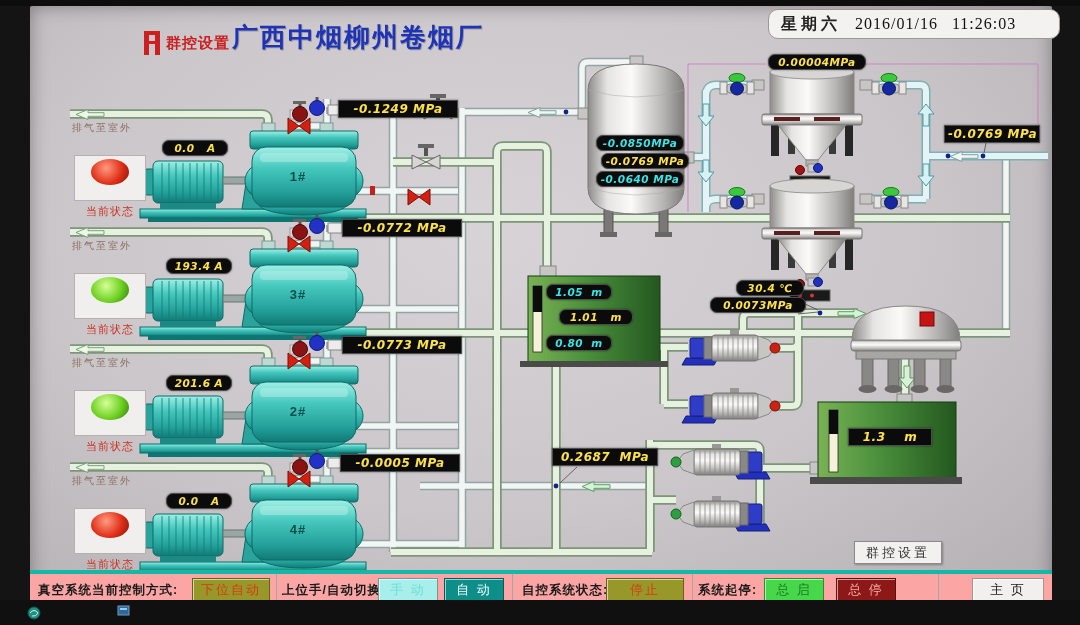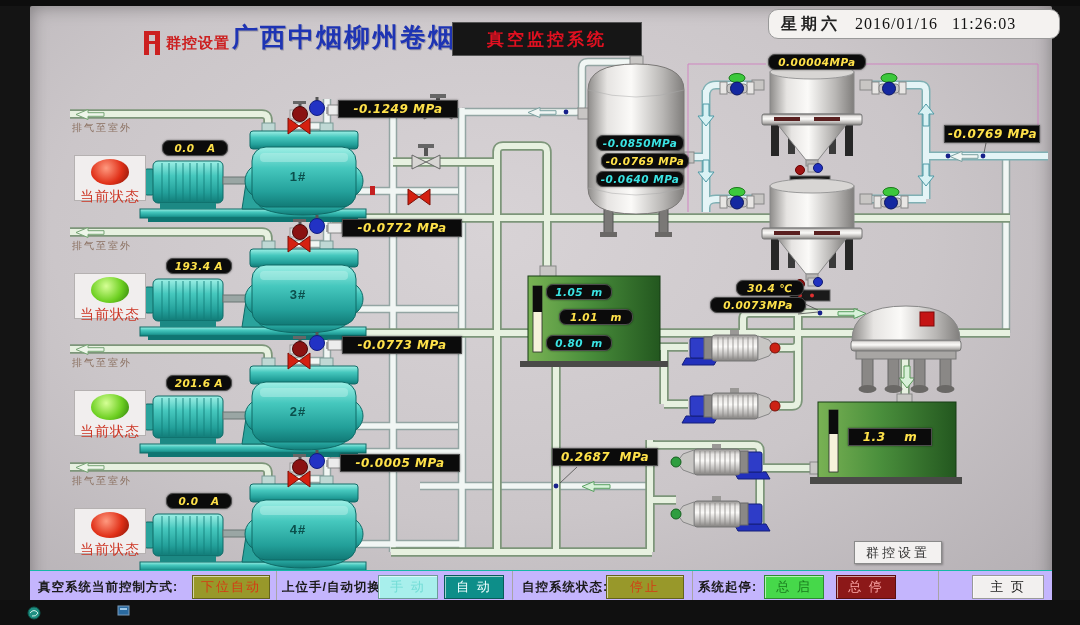--- a/index.html
+++ b/index.html
@@ -14,21 +14,21 @@
         font:italic 700 12px "DejaVu Sans",sans-serif;letter-spacing:.5px;padding:1px 3px;
         white-space:pre;text-align:center;box-shadow:0 0 2px rgba(0,0,0,.5);}
   .disp.c{color:#3ae4e4;}
   .disp.sm{font-size:10.5px;border-radius:7px;}
   .exh{position:absolute;z-index:4;font-size:10px;color:#8a6f5f;letter-spacing:2px;}
   .pumpno{position:absolute;z-index:5;width:44px;text-align:center;font:700 13px "Liberation Sans",sans-serif;color:#0b4f4c;letter-spacing:1px;}
   .statusbox{position:absolute;z-index:4;width:70px;height:44px;background:#f1eeee;border:1px solid #b5b1b1;}
   .lamp{width:38px;height:26px;border-radius:50%;margin:3px auto 0;}
   .lamp.red{background:radial-gradient(circle at 40% 35%, #ff9a80, #e03018 55%, #7e1206);}
   .lamp.green{background:radial-gradient(circle at 40% 35%, #d6ff96, #6ed022 55%, #2a7a08);}
-  .lampt{text-align:center;font-size:14px;color:#cc3322;margin-top:3px;letter-spacing:1px;}
+  .lampt{text-align:center;font-size:11px;color:#cc3322;margin-top:19px;letter-spacing:1px;}
   .hbtn{position:absolute;z-index:6;display:flex;align-items:center;justify-content:center;}
   .menu-btn{left:44px;top:30px;width:90px;height:26px;border:2px solid #5a5a5a;border-radius:8px;
             box-shadow:inset 0 0 0 2px #cfcbcd, inset 0 0 0 3px #8a8a8a;background:#dedadc;
             color:#b02838;font-weight:700;font-size:13px;letter-spacing:3px;}
   .logo{left:142px;top:28px;height:30px;gap:2px;}
   .logo-text{color:#cc2020;font-weight:700;font-size:15px;letter-spacing:1px;}
   .factory{position:absolute;left:232px;top:20px;z-index:6;font-family:"Liberation Serif",serif;
            font-weight:900;font-size:26px;color:#1e34b4;letter-spacing:2px;text-shadow:1px 1px 0 rgba(0,0,40,.25);}
   .syspanel{position:absolute;left:452px;top:22px;width:188px;height:32px;z-index:6;background:#161616;
             border:1px solid #555;display:flex;align-items:center;justify-content:center;}
@@ -37,22 +37,22 @@
            border-radius:4px;gap:6px;}
   .userbtn span{color:#d02020;font-weight:700;font-size:13px;letter-spacing:1px;}
   .datepanel{position:absolute;left:768px;top:9px;width:292px;height:30px;z-index:6;background:#f4f2f0;
              border:1px solid #999;border-radius:10px;display:flex;align-items:center;gap:14px;
              padding:0 12px;box-sizing:border-box;font-family:"Liberation Serif",serif;}
   .datepanel .wd{font-size:16px;font-weight:700;color:#222;letter-spacing:4px;}
   .datepanel .dt{font-size:16px;color:#111;letter-spacing:1px;}
   .groupbtn{position:absolute;left:854px;top:541px;width:86px;height:21px;z-index:6;background:#f3f1f0;
             border:1px solid #8a8a8a;display:flex;align-items:center;justify-content:center;
             font-size:13px;color:#333;letter-spacing:3px;box-shadow:1px 1px 2px rgba(0,0,0,.3);}
-  .cbar{position:absolute;left:30px;top:570px;width:1022px;height:30px;z-index:6;background:#c4b5fd;
-        border-top:1px solid #14b8a6;}
+  .cbar{position:absolute;left:30px;top:570px;width:1022px;height:30px;z-index:6;background:#fca5a5;
+        border-top:4px solid #14b8a6;}
   .cl{position:absolute;top:8px;font-size:12.5px;color:#1a1a1a;font-weight:700;letter-spacing:1px;}
   .cbtn{position:absolute;top:4px;height:22px;display:flex;align-items:center;justify-content:center;
         font-weight:400;font-size:13px;letter-spacing:2px;border:1px solid rgba(0,0,0,.35);
         box-shadow:1px 1px 0 rgba(255,255,255,.6) inset;}
   .sep{position:absolute;top:0;width:1px;height:30px;background:#a8a5a5;}
   .bezel-bottom{position:absolute;left:0;top:600px;width:1080px;height:25px;background:#101010;z-index:7;}
 </style>
 </head>
 <body>
 
@@ -320,23 +320,20 @@
   <div class="hbtn logo">
     <svg width="22" height="28" viewBox="0 0 22 28">
       <rect x="2" y="2" width="5" height="24" fill="#cc2020"></rect>
       <rect x="13" y="2" width="5" height="24" fill="#cc2020"></rect>
       <rect x="2" y="2" width="16" height="4" fill="#cc2020"></rect>
       <rect x="2" y="12" width="16" height="3" fill="#cc2020"></rect>
     </svg>
     <span class="logo-text">群控设置</span>
   </div>
   <div class="factory">广西中烟柳州卷烟厂</div>
-  <div class="syspanel">
-    <span>真空监控系统</span>
-  </div>
   <div class="datepanel">
     <span class="wd">星期六</span>
     <span class="dt">2016/01/16</span>
     <span class="dt">11:26:03</span>
   </div>
 
   <div class="exh" style="left:72px;top:121px">排气至室外</div>
   <div class="disp sm" style="left:162px;top:140px;width:58px">0.0   A</div>
   <div class="statusbox" style="left:74px;top:155px">
     <div class="lamp red"></div>

